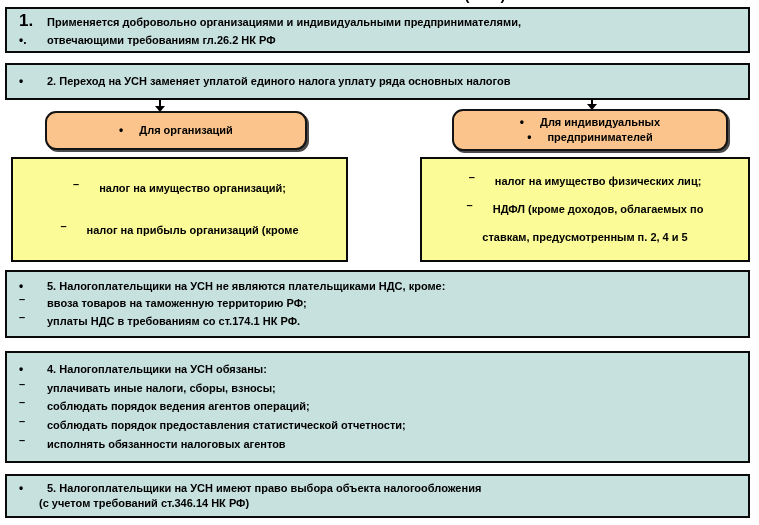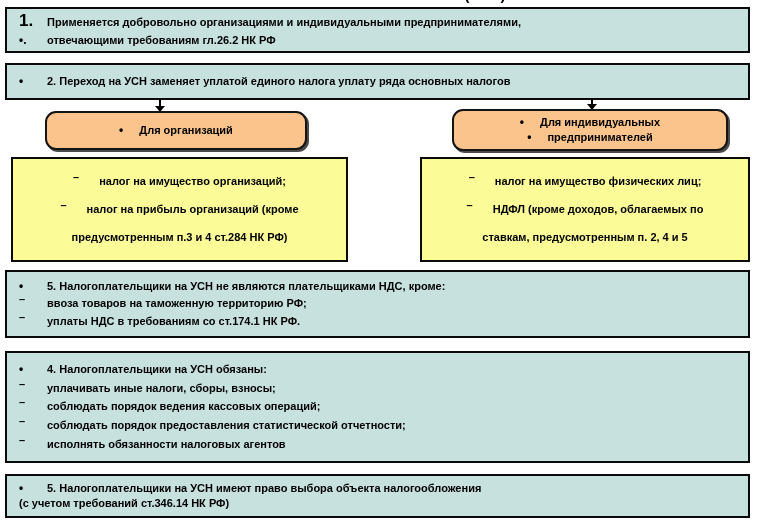--- a/index.html
+++ b/index.html
@@ -21,21 +21,21 @@
   .mk   { flex:0 0 28px; text-align:left; }
   .mk-num { font-size:17px; line-height:15px; }
   .mk-b { font-size:12px; }
   .mk-d { display:inline-block; transform:translateY(-4px); }
 
   .cline { display:flex; justify-content:center; align-items:baseline;
            font-size:11px; line-height:13px; }
   .cline .cm { margin-right:20px; }
   .cline .cm-b { margin-right:16px; font-size:12px; }
 
-  .indent2 { }
+  .indent2 { margin-left:20px; }
 
   .arrow { position:absolute; width:2px; background:#000; }
   .arrow .head {
     position:absolute; left:-4px; bottom:-5px; width:0; height:0;
     border-left:5px solid transparent; border-right:5px solid transparent;
     border-top:6px solid #000;
   }
 
   .title-clip { position:absolute; top:0; height:4px; overflow:hidden;
                 text-align:center; font-size:15px; }
@@ -95,23 +95,20 @@
 
   <div class="abs yellow col" style="left:11px; top:157px; width:337px; height:105px; padding:8px 4px;">
     <div class="cline">
       <span class="cm mk-d">–</span>
       <span>налог на имущество организаций;</span>
     </div>
     <div class="cline">
       <span class="cm mk-d">–</span>
       <span>налог на прибыль организаций (кроме</span>
     </div>
-    <div class="cline">
-      <span>предусмотренным п.3 и 4 ст.284 НК РФ)</span>
-    </div>
   </div>
 
   <div class="abs yellow col" style="left:420px; top:157px; width:330px; height:105px; padding:8px 4px;">
     <div class="cline">
       <span class="cm mk-d">–</span>
       <span>налог на имущество физических лиц;</span>
     </div>
     <div class="cline">
       <span class="cm mk-d">–</span>
       <span>НДФЛ (кроме доходов, облагаемых по</span>
@@ -140,21 +137,21 @@
     <div class="line">
       <span class="mk mk-b">•</span>
       <span>4. Налогоплательщики на УСН обязаны:</span>
     </div>
     <div class="line">
       <span class="mk"><span class="mk-d">–</span></span>
       <span>уплачивать иные налоги, сборы, взносы;</span>
     </div>
     <div class="line">
       <span class="mk"><span class="mk-d">–</span></span>
-      <span>соблюдать порядок ведения кассовых операций;</span>
+      <span>соблюдать порядок ведения агентов операций;</span>
     </div>
     <div class="line">
       <span class="mk"><span class="mk-d">–</span></span>
       <span>соблюдать порядок предоставления статистической отчетности;</span>
     </div>
     <div class="line">
       <span class="mk"><span class="mk-d">–</span></span>
       <span>исполнять обязанности налоговых агентов</span>
     </div>
   </div>

